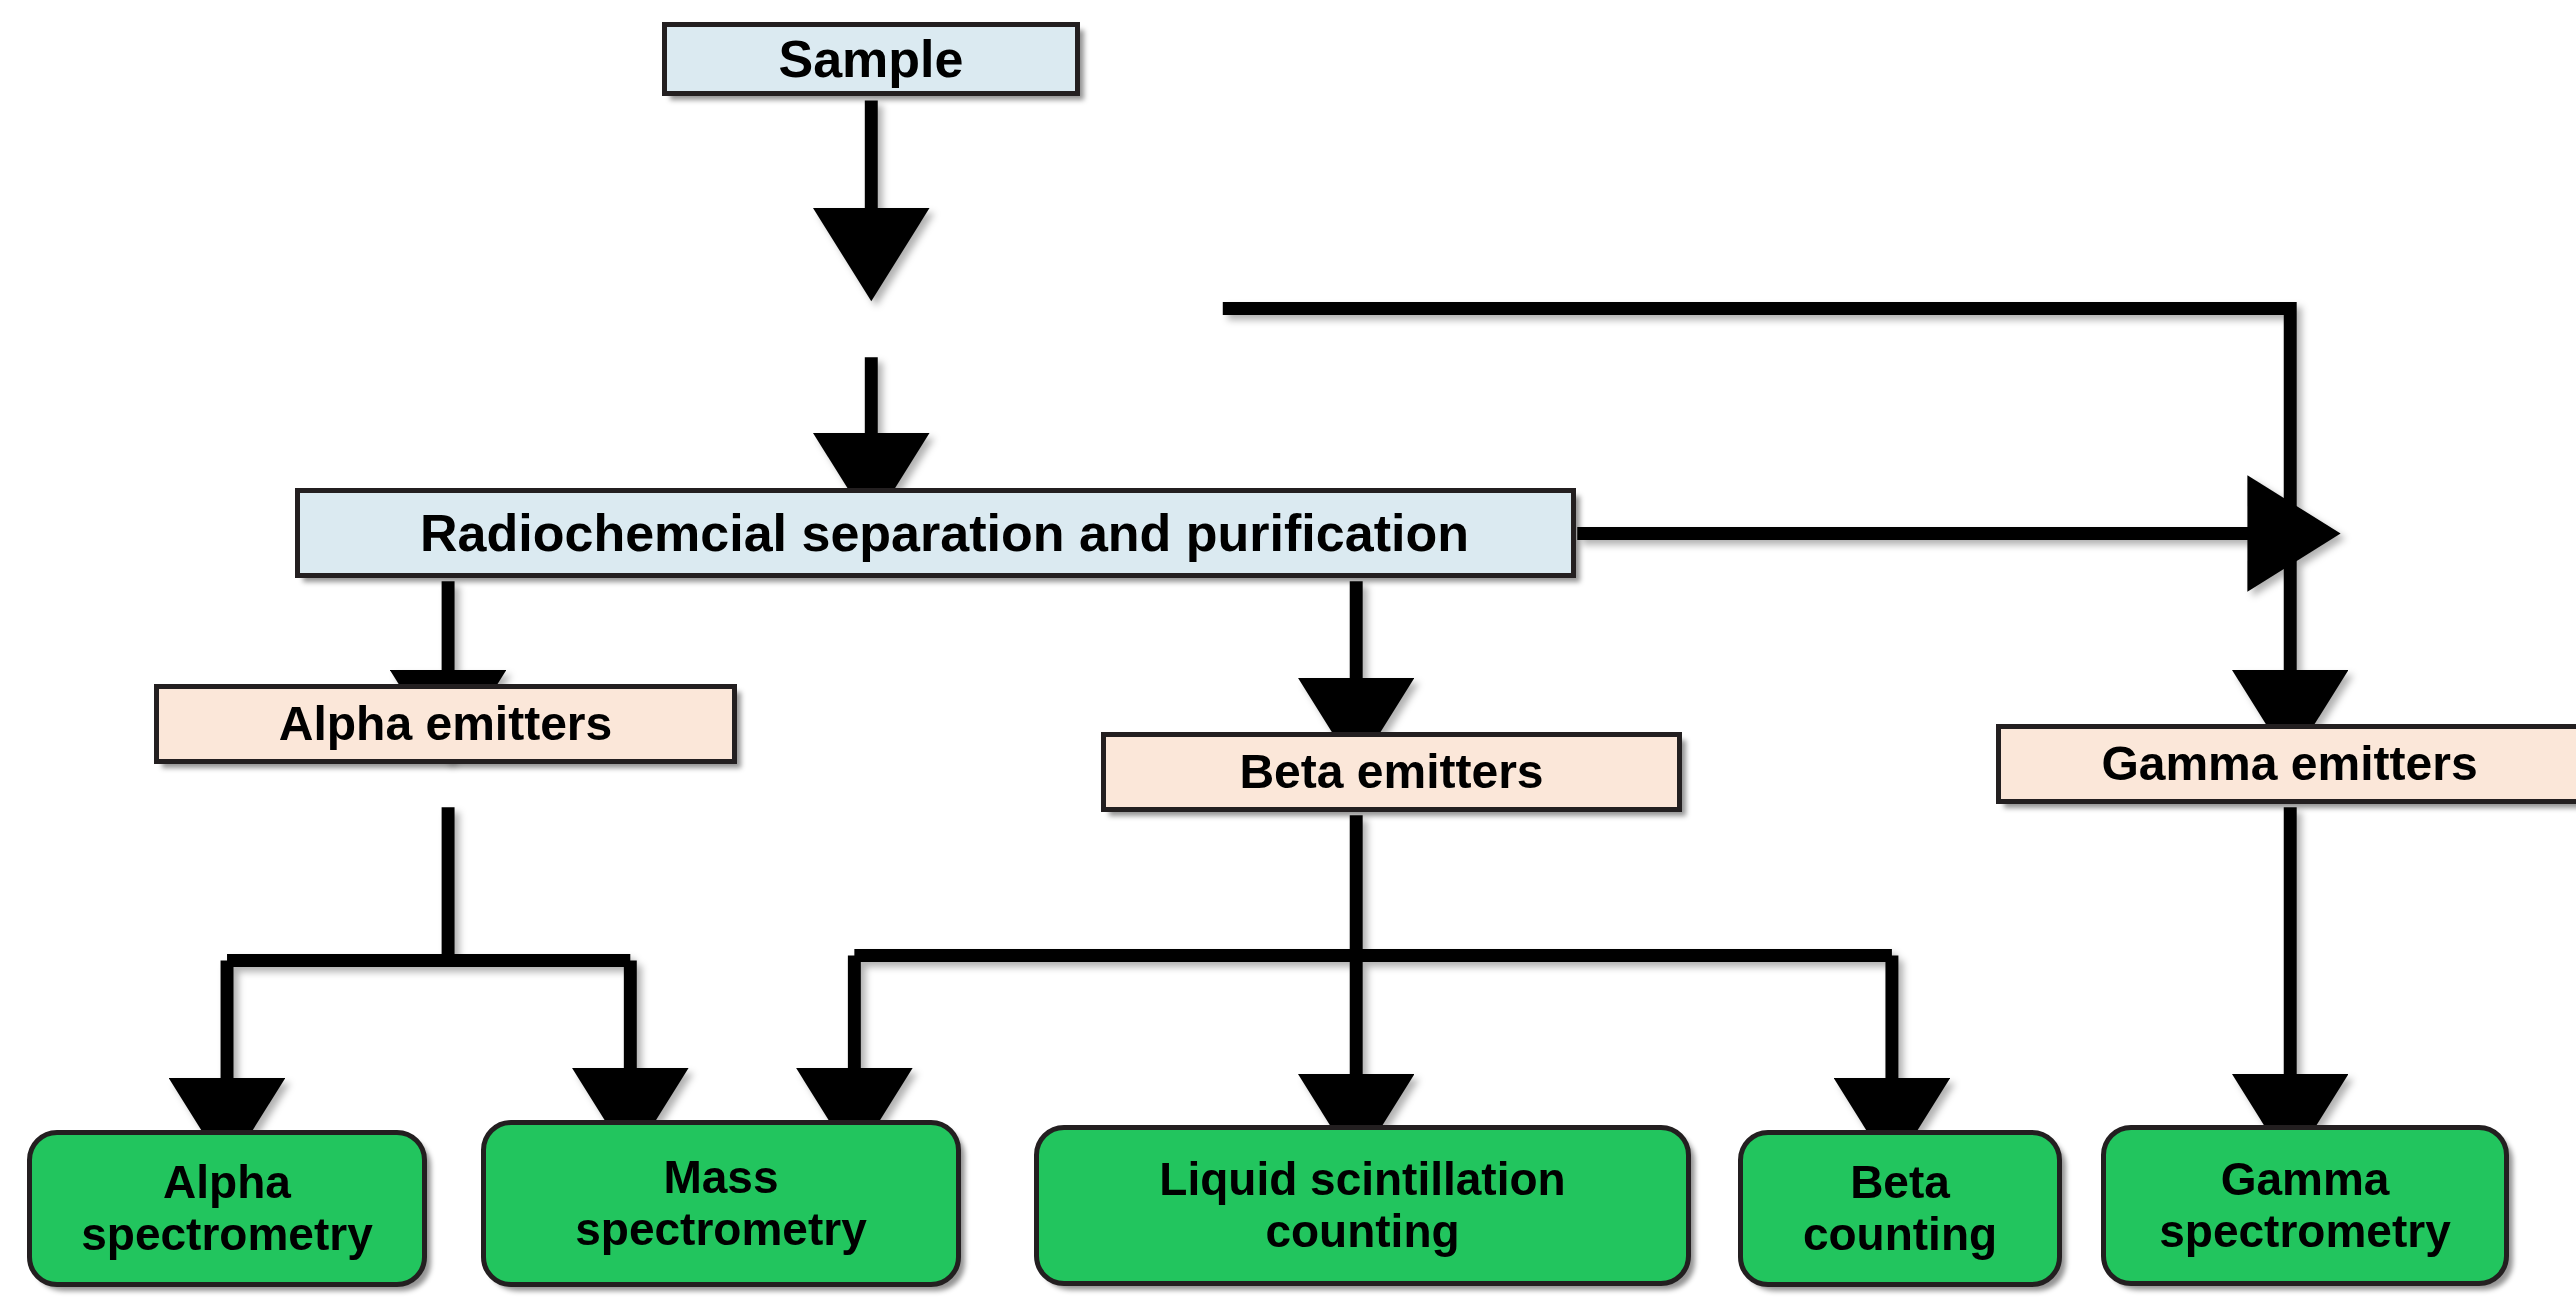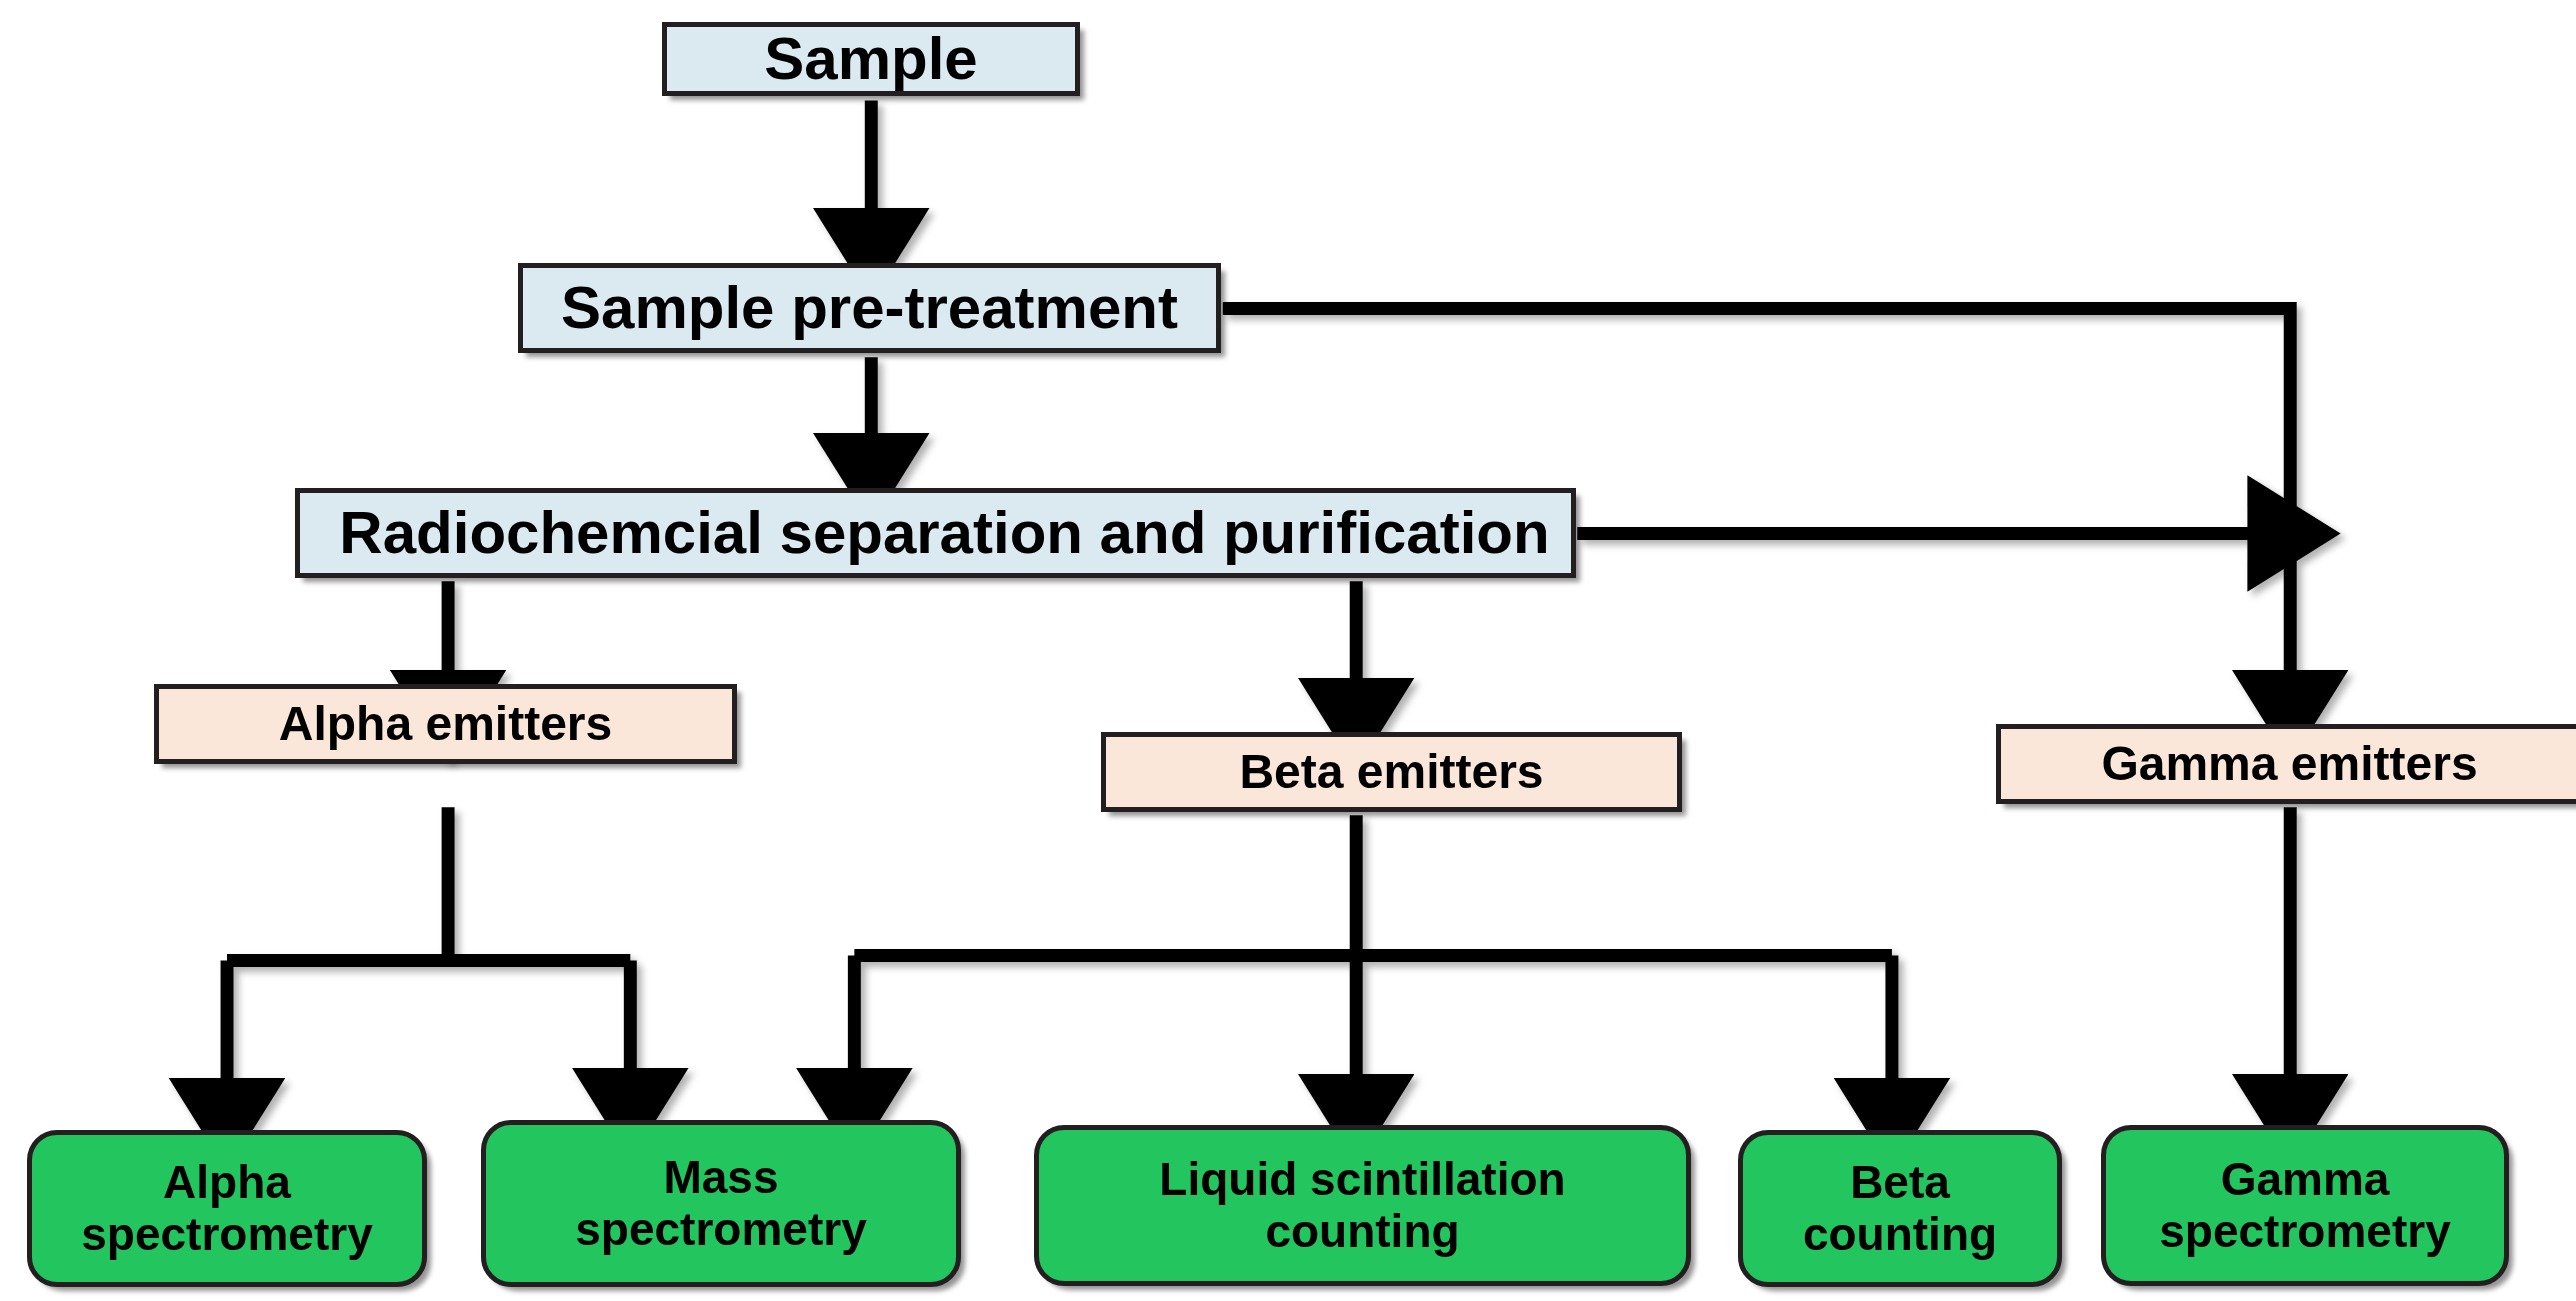--- a/index.html
+++ b/index.html
@@ -43,21 +43,21 @@
   .node .lbl {
     display: block;
     width: 100%;
     padding: 0 10px;
     white-space: pre-line;
   }
   .stage-blue  { background: #dbeaf1; }
   .stage-peach { background: #fbe7d9; }
   .stage-pink  { background: #22c55e; border-radius: 30px; }
 
-  .f-lg { font-size: 60px; }
+  .f-lg { font-size: 52px; }
   .f-md { font-size: 48px; }
   .f-sm { font-size: 46px; }
 </style>
 </head>
 <body>
 
 <div id="stage">
 
   <svg id="wires" viewBox="0 0 2587 1307" preserveAspectRatio="none" aria-hidden="true">
     <defs>
@@ -94,23 +94,20 @@
       <path d="M 1900 960 L 1900 1122" marker-end="url(#ah)"></path>
 
       <path d="M 2300 811 L 2300 1118" marker-end="url(#ah)"></path>
     </g>
   </svg>
 
   <div class="node stage-blue f-lg" style="left:662px; top:22px; width:418px; height:74px;">
     <span class="lbl">Sample</span>
   </div>
 
-  <div class="node stage-blue f-lg" style="left:518px; top:263px; width:703px; height:90px;">
-    <span class="lbl">Sample pre-treatment</span>
-  </div>
 
   <div class="node stage-blue f-lg" style="left:295px; top:488px; width:1281px; height:90px;padding-left:18px;">
     <span class="lbl">Radiochemcial separation and purification</span>
   </div>
 
   <div class="node stage-peach f-md" style="left:154px; top:684px; width:583px; height:80px;">
     <span class="lbl">Alpha emitters</span>
   </div>
 
   <div class="node stage-peach f-md" style="left:1072px; top:732px; width:581px; height:80px;margin-left:29px;">

